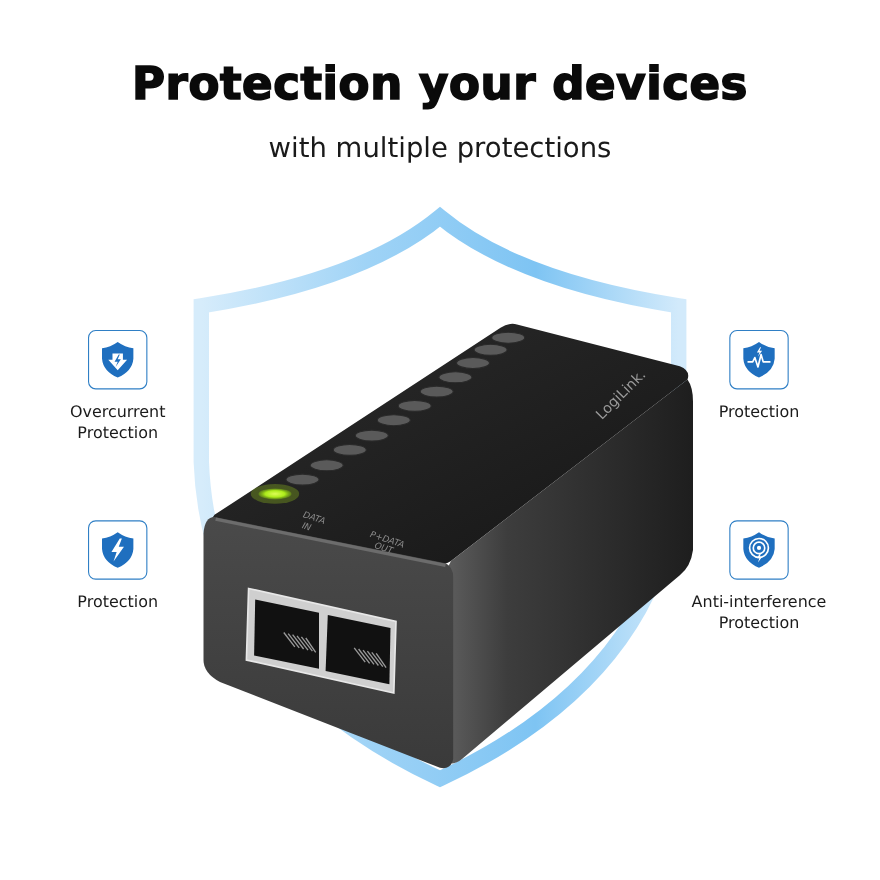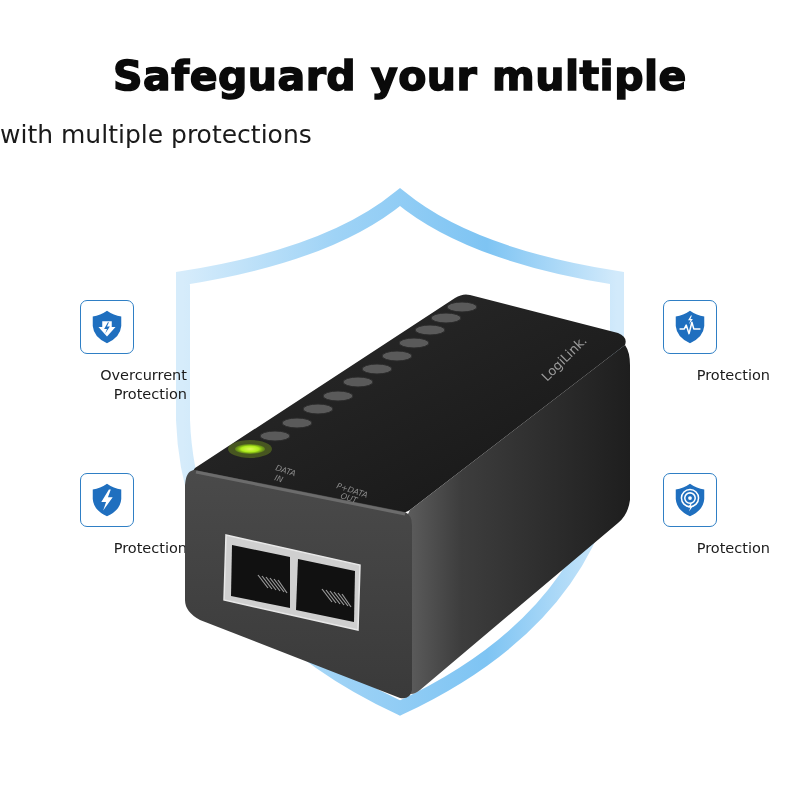--- a/index.html
+++ b/index.html
@@ -1,40 +1,40 @@
 <!DOCTYPE html>
 <html><head>
 <meta charset="utf-8">
 <style>
   html,body{margin:0;padding:0;background:#fff;}
   body{width:800px;height:800px;position:relative;overflow:hidden;font-family:"Liberation Sans",sans-serif;}
   .title{position:absolute;left:0;top:52px;width:800px;text-align:center;font-family:"DejaVu Sans",sans-serif;font-weight:bold;font-size:41px;letter-spacing:0.5px;color:#0a0a0a;-webkit-text-stroke:1.5px #0a0a0a;}
-  .subtitle{position:absolute;left:0;top:120px;width:800px;text-align:left;font-family:"DejaVu Sans",sans-serif;font-size:25px;color:#1a1a1a;font-weight:normal;}
+  .subtitle{position:absolute;left:0;top:120px;width:800px;text-align:center;font-family:"DejaVu Sans",sans-serif;font-size:25px;color:#1a1a1a;font-weight:normal;}
   .shield-bg{position:absolute;left:0;top:0;width:800px;height:800px;}
-  .feature{position:absolute;width:160px;text-align:right;}
+  .feature{position:absolute;width:160px;text-align:center;}
   .feature .icon-box{width:54px;height:54px;margin:0 auto;border:1.6px solid #2f7fc5;border-radius:7px;box-sizing:border-box;display:flex;align-items:center;justify-content:center;background:#fff;}
   .feature .label{margin-top:12px;font-family:"DejaVu Sans",sans-serif;font-size:14.5px;line-height:19px;color:#1b1b1b;}
   .device{position:absolute;left:0;top:0;width:800px;height:800px;}
 </style>
 </head>
 <body>
 
 <svg class="shield-bg" viewBox="0 0 800 800" xmlns="http://www.w3.org/2000/svg">
   <defs>
     <linearGradient id="sg" x1="0" x2="1" y1="0" y2="0">
       <stop offset="0" stop-color="#d6ecfb"></stop>
       <stop offset="0.35" stop-color="#9fd3f6"></stop>
       <stop offset="0.7" stop-color="#7ec4f3"></stop>
       <stop offset="1" stop-color="#d2eafb"></stop>
     </linearGradient>
   </defs>
   <path d="M400 197 Q330 255 183 278 L183 420 Q190 610 400 708 Q610 610 617 420 L617 278 Q470 255 400 197 Z" fill="none" stroke="url(#sg)" stroke-width="14" stroke-linejoin="miter"></path>
 </svg>
 
-<div class="title">Safeguard your multiple</div>
+<div class="title">Protection your devices</div>
 <div class="subtitle">with multiple protections</div>
 
 <div class="feature" style="left:27px;top:300px;">
   <div class="icon-box">
     <svg width="38" height="38" viewBox="0 0 40 40">
       <path d="M20 3 Q13 8 5 9 L5 19 Q6 31 20 37 Q34 31 35 19 L35 9 Q27 8 20 3Z" fill="#1f6fbf"></path>
       <path d="M15 14 L25 14 L25 20 L29 20 L20 30 L11 20 L15 20Z" fill="#fff"></path>
       <path d="M21 15 L17 22 L20 22 L18 27 L23 19.5 L20 19.5 L22 15Z" fill="#1f6fbf"></path>
     </svg>
   </div>
@@ -73,20 +73,21 @@
   <div class="icon-box">
     <svg width="38" height="38" viewBox="0 0 40 40">
       <path d="M20 3 Q13 8 5 9 L5 19 Q6 31 20 37 Q34 31 35 19 L35 9 Q27 8 20 3Z" fill="#1f6fbf"></path>
       <circle cx="20" cy="18" r="9" fill="none" stroke="#fff" stroke-width="1.6"></circle>
       <circle cx="20" cy="18" r="5.5" fill="none" stroke="#fff" stroke-width="1.6"></circle>
       <circle cx="20" cy="18" r="2" fill="#fff"></circle>
       <path d="M21 23 L18 28 L20.3 28 L19 32 L23 26.5 L20.7 26.5 L22 23Z" fill="#fff"></path>
     </svg>
   </div>
   <div class="label">
+    <div>Anti-interference</div>
     <div>Protection</div>
   </div>
 </div>
 
 <svg class="device" viewBox="0 0 800 800" xmlns="http://www.w3.org/2000/svg">
   <defs>
     <linearGradient id="topg" x1="0" y1="0" x2="1" y2="1">
       <stop offset="0" stop-color="#2c2c2c"></stop>
       <stop offset="1" stop-color="#151515"></stop>
     </linearGradient>

